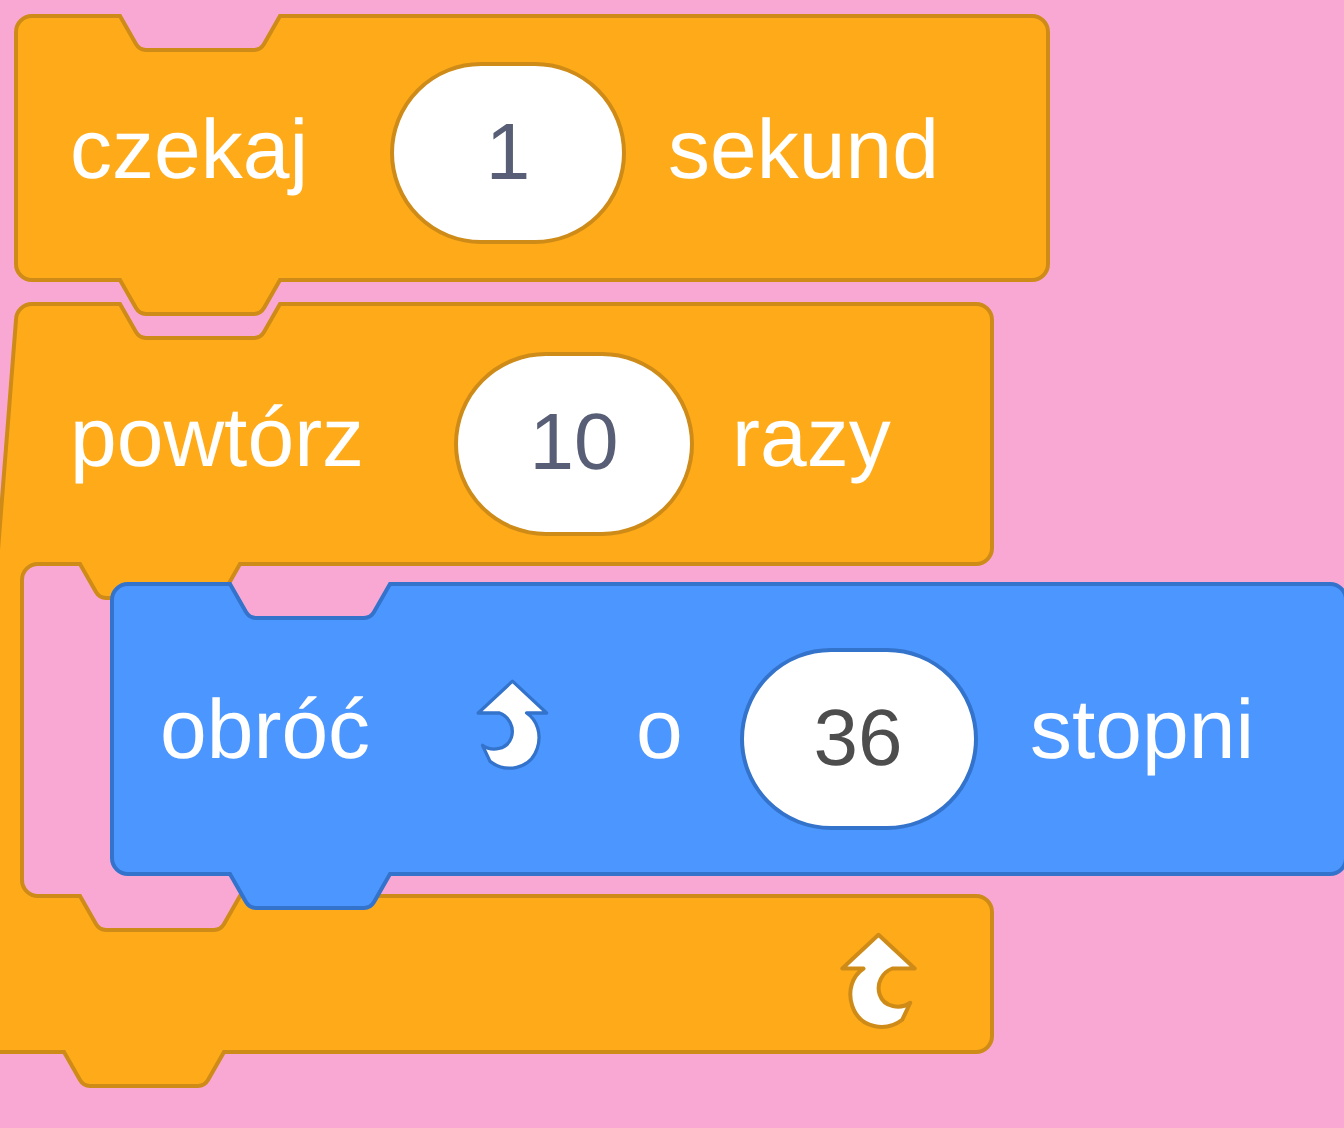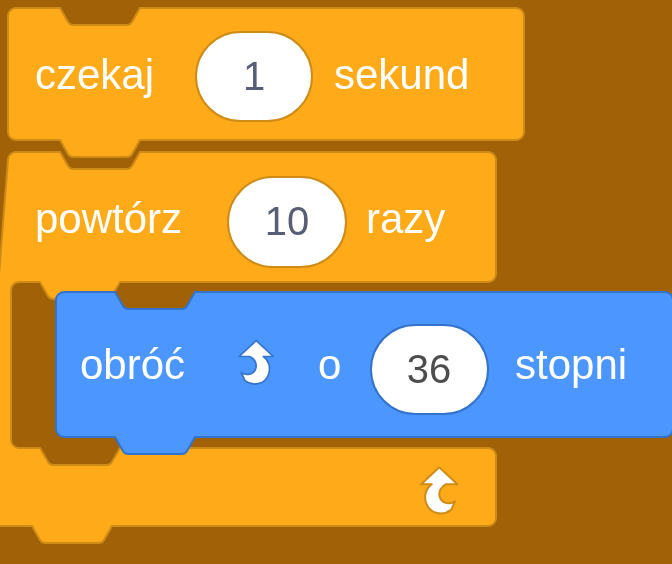--- a/index.html
+++ b/index.html
@@ -42,21 +42,21 @@
     dominant-baseline: middle;
     text-anchor: middle;
   }
   .input-val-blue {
     fill: #4d4d4d;
   }
 </style>
 </head>
 <body style="background: rgb(128, 128, 128);">
 
-<div id="stage" style="background: #a16207;">
+<div id="stage" style="background: #f9a8d4;">
 
   <svg class="block-svg" viewBox="0 0 672 564" xmlns="http://www.w3.org/2000/svg">
     <g>
       <path d="M8,16
                a8,8 0 0 1 8,-8
                h44
                l8,14 a6,6 0 0 0 5,3 h54 a6,6 0 0 0 5,-3 l8,-14
                h376
                a8,8 0 0 1 8,8
                v116

